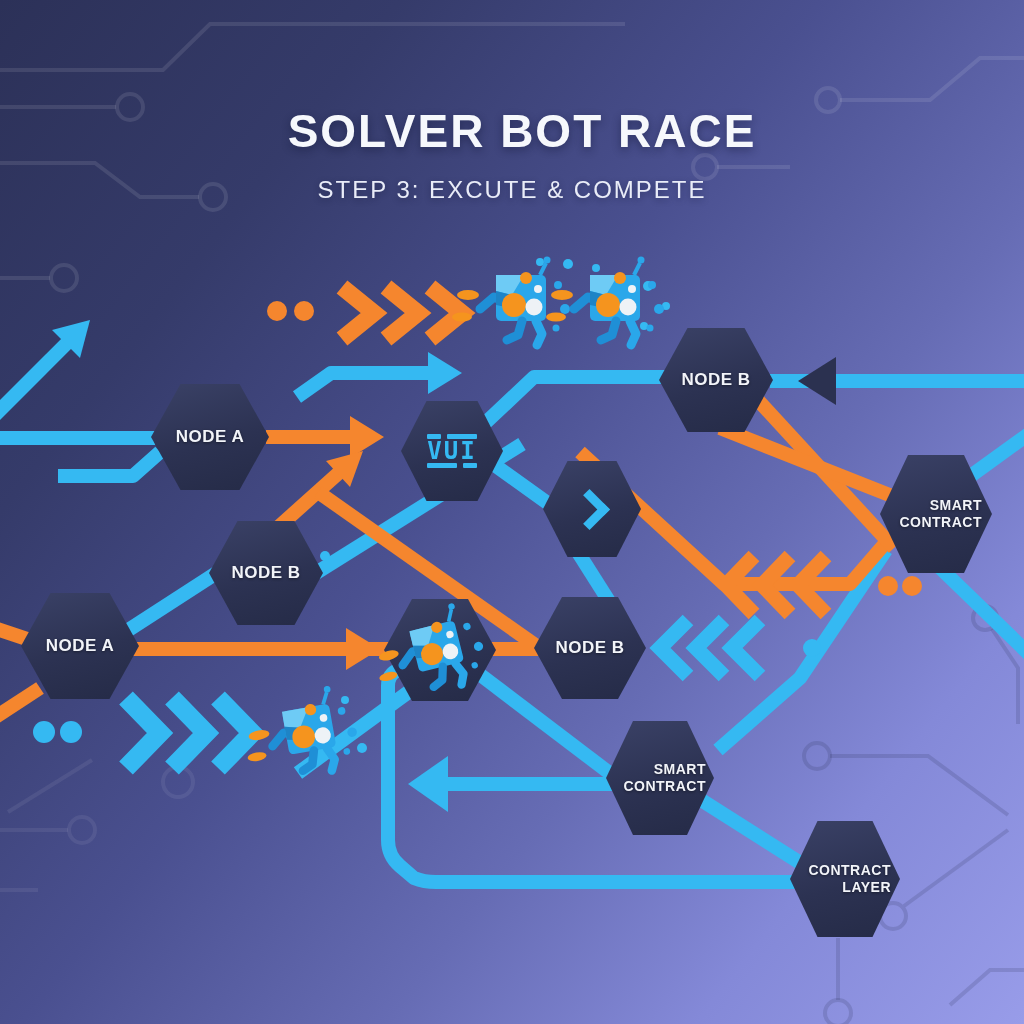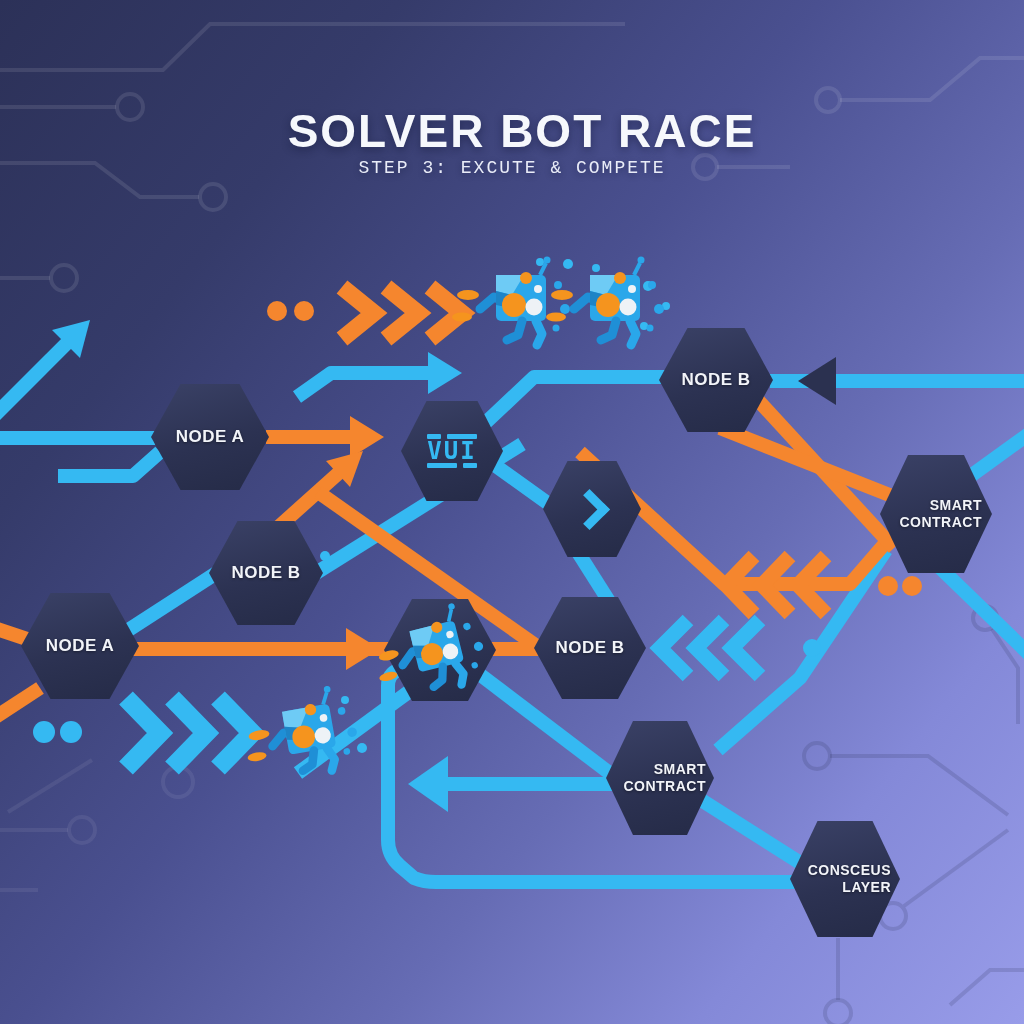--- a/index.html
+++ b/index.html
@@ -12,23 +12,22 @@
   .lines-svg{z-index:1;}
   .hex-layer{z-index:2;position:absolute;inset:0;}
   .robots-svg{z-index:3;pointer-events:none;}
   .titles{z-index:4;position:absolute;left:0;right:0;top:0;text-align:center;pointer-events:none;}
   .title{
     margin-top:104px;font-size:46px;font-weight:700;letter-spacing:2px;color:#f6f8fc;
     text-shadow:0 3px 8px rgba(15,20,50,.45);
     padding-left:20px;
   }
   .subtitle{
-    font-size:18px;font-weight:400;letter-spacing:2px;color:#e9ecf8;
+    margin-top:18px;font-size:24px;font-weight:400;letter-spacing:2px;color:#e9ecf8;
     text-shadow:0 2px 6px rgba(15,20,50,.4);
-    font-family:Liberation Mono, monospace;
   }
   .hex{
     position:absolute;display:flex;align-items:center;justify-content:center;text-align:center;
     background:linear-gradient(165deg,#3a4166 0%,#2c3252 55%,#252b47 100%);
     clip-path:polygon(25% 0%,75% 0%,100% 50%,75% 100%,25% 100%,0% 50%);
   }
   .hex .lbl{
     color:#f2f4f9;font-weight:700;font-size:17px;letter-spacing:.5px;line-height:1.25;
     text-shadow:0 1px 3px rgba(0,0,0,.45);
     text-align:right;
@@ -220,21 +219,21 @@
 
     <div class="hex" style="left:880px;top:455px;width:112px;height:118px;">
       <span class="lbl small">SMART CONTRACT</span>
     </div>
 
     <div class="hex" style="left:606px;top:721px;width:108px;height:114px;">
       <span class="lbl small">SMART CONTRACT</span>
     </div>
 
     <div class="hex" style="left:790px;top:821px;width:110px;height:116px;">
-      <span class="lbl small">CONSCEUS LAYER</span>
+      <span class="lbl small">CONTRACT LAYER</span>
     </div>
   </div>
 
   <svg class="layer robots-svg" viewBox="0 0 1024 1024">
     <defs>
       <g id="robot">
         <ellipse cx="-52" cy="-8" rx="11" ry="5" fill="#f5941e"></ellipse>
         <ellipse cx="-58" cy="14" rx="10" ry="4.5" fill="#f5941e"></ellipse>
         <path d="M -40 6 L -26 -6 L -12 0" stroke="#1f8fd6" stroke-width="9" fill="none" stroke-linejoin="round" stroke-linecap="round"></path>
         <rect x="-24" y="-28" width="50" height="46" rx="5" fill="#2aa7ea"></rect>

